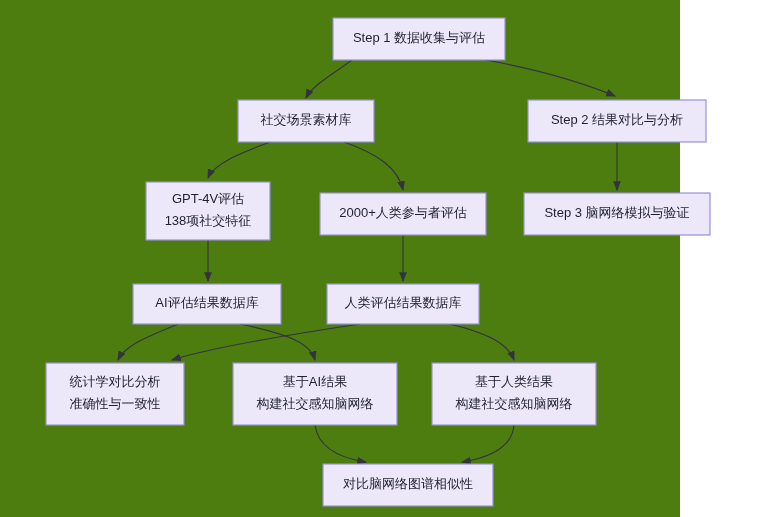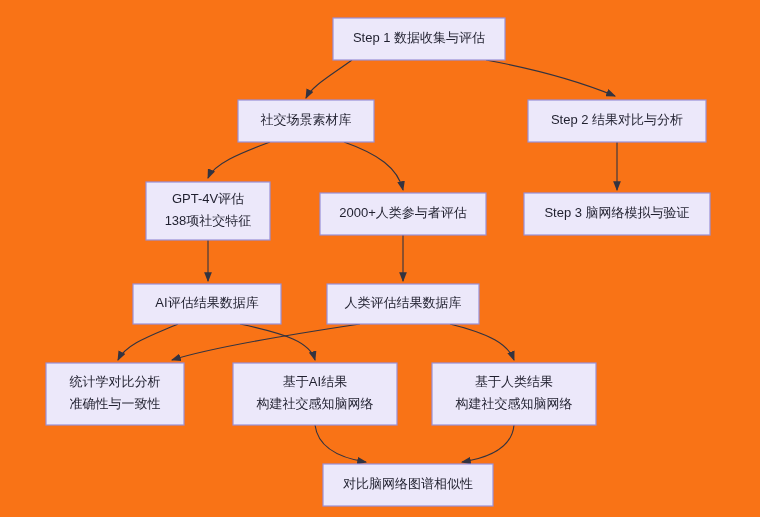--- a/index.html
+++ b/index.html
@@ -8,23 +8,23 @@
     background: #ffffff;
   }
   body {
     width: 760px;
     height: 517px;
     overflow: hidden;
     font-family: "Liberation Sans", "DejaVu Sans", sans-serif;
   }
   #flowchart-root {
     position: relative;
-    width: 760px;
+    width: 680px;
     height: 517px;
-    background: #f97316;
+    background: #4d7c0f;
   }
   svg#flow-svg {
     position: absolute;
     top: 0;
     left: 0;
     width: 760px;
     height: 517px;
     display: block;
   }
   .node-rect {

